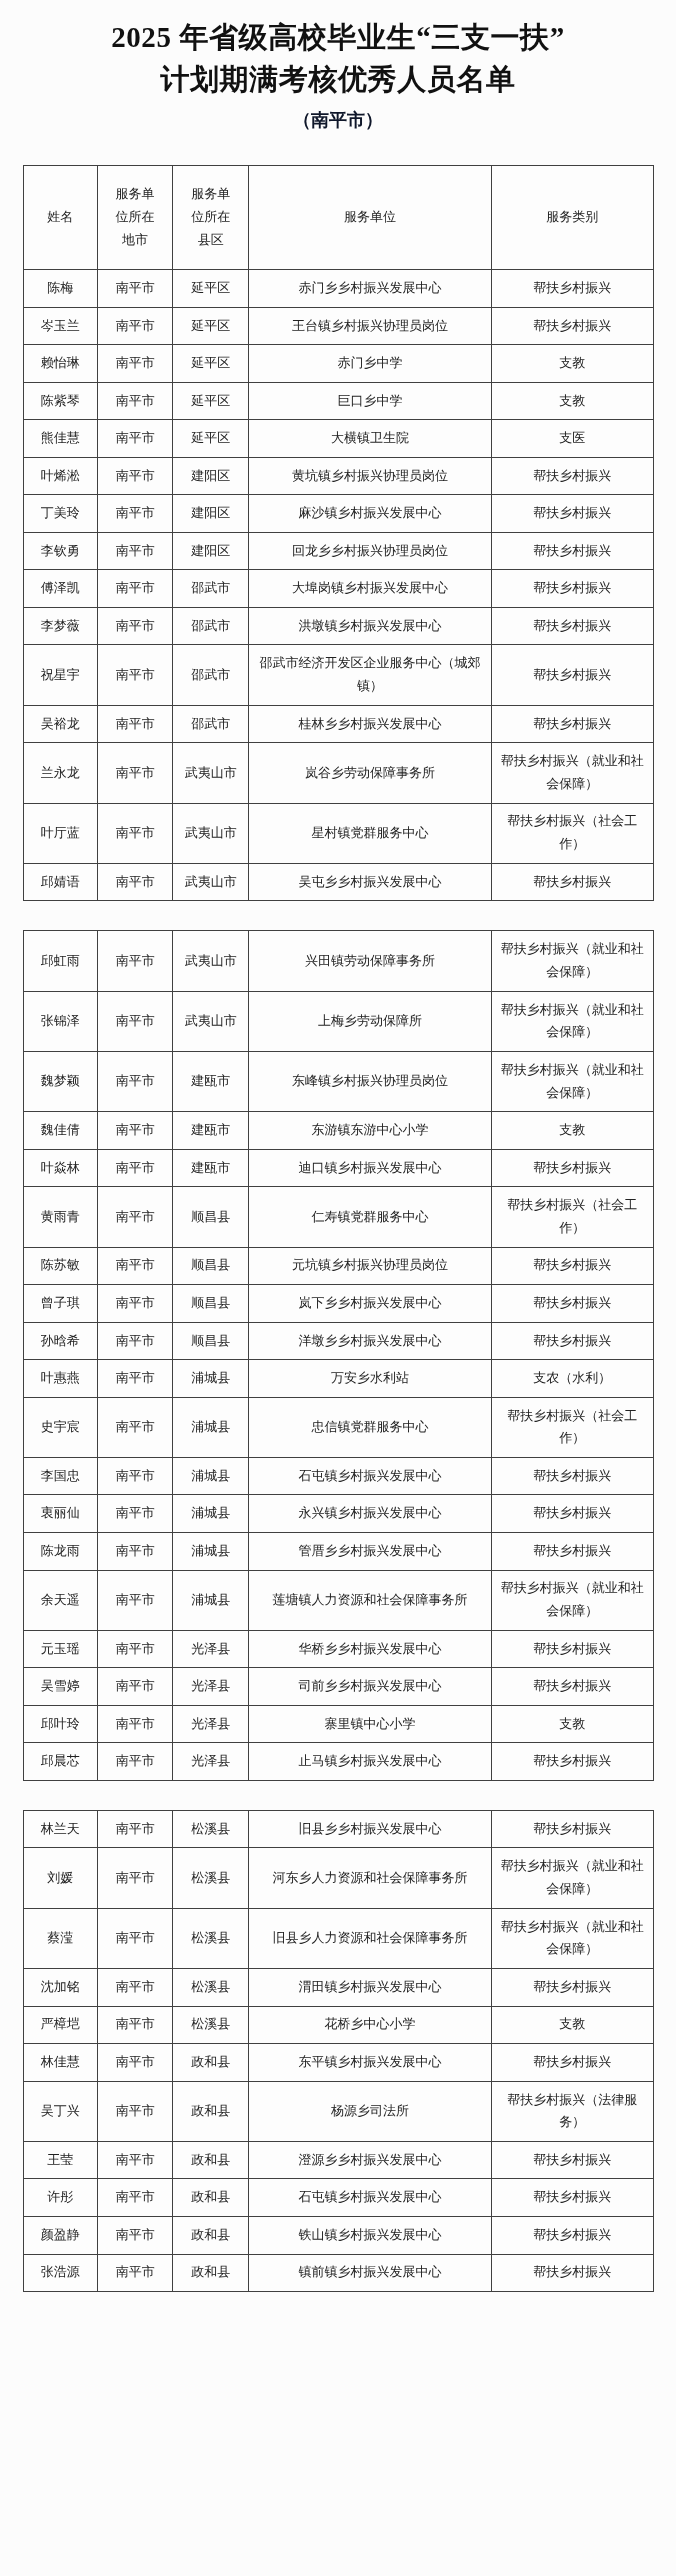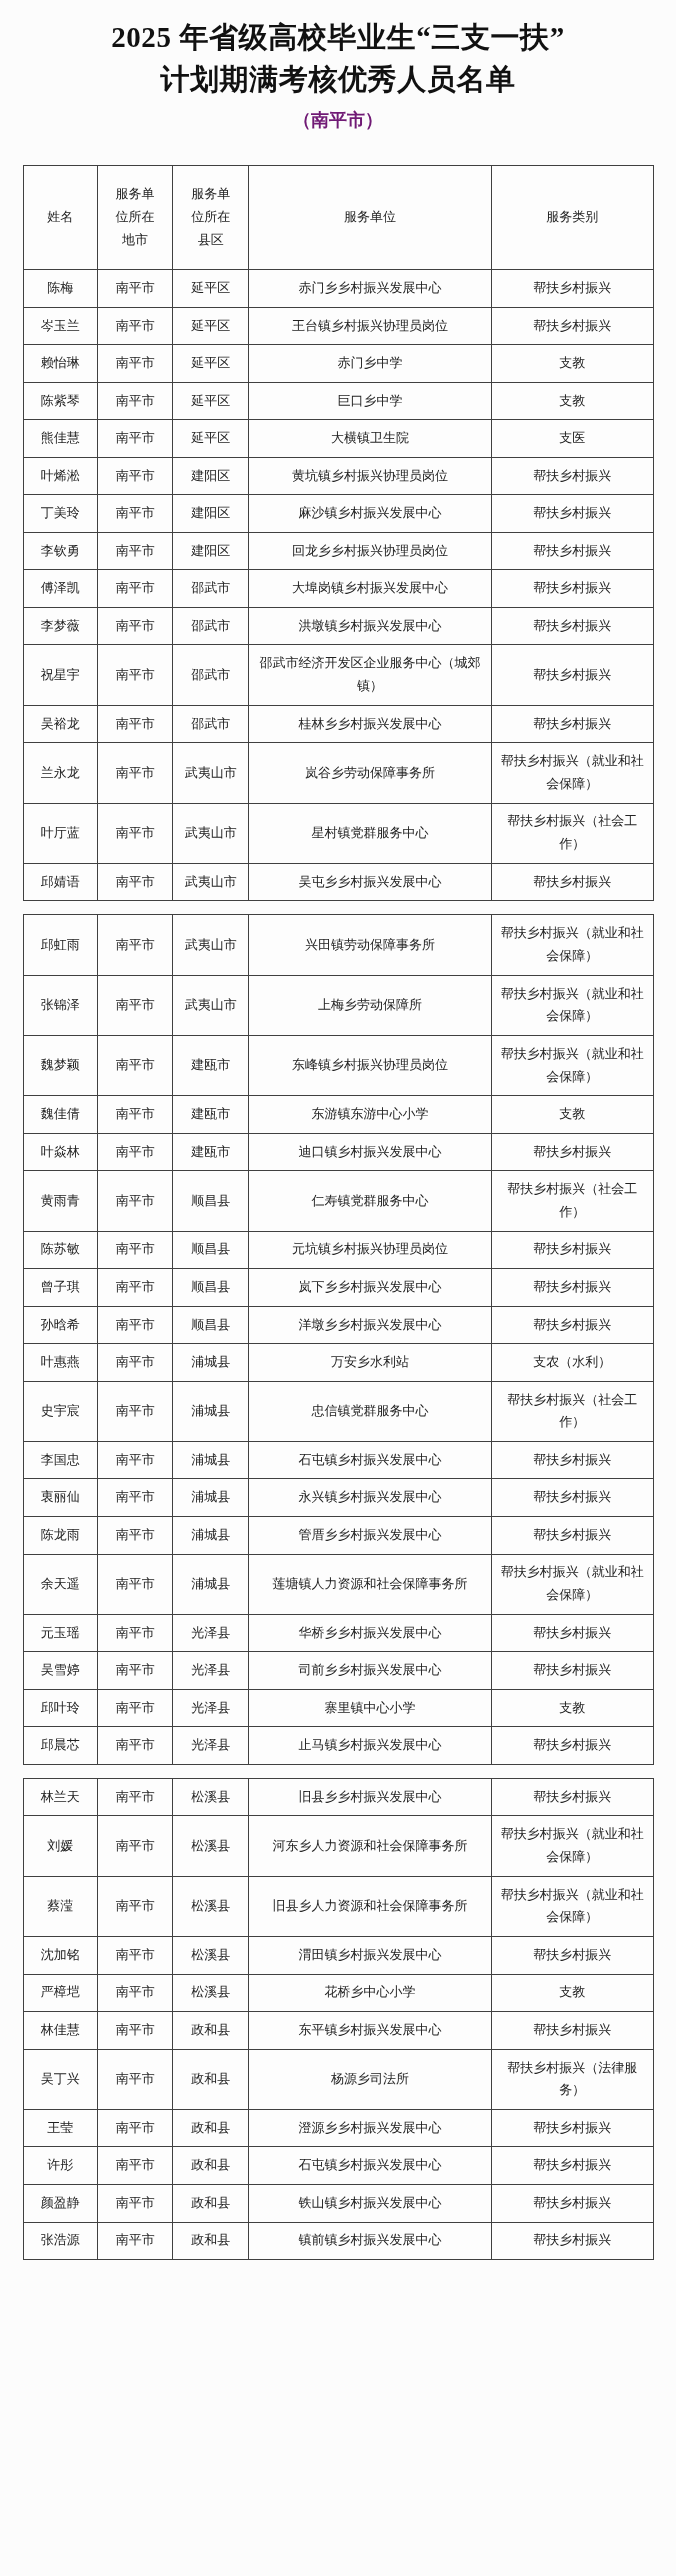--- a/index.html
+++ b/index.html
@@ -9,28 +9,28 @@
     padding:16.3px 22.5px 0 22.5px;
     font-family:"Liberation Serif","DejaVu Serif",serif;
     color:#1f1f1f;
   }
   .title-block{text-align:center;}
   .title-line{
     font-size:29px;font-weight:700;line-height:1.45;
     letter-spacing:0.6px;color:#111;
   }
   .subtitle{
-    font-size:18px;font-weight:700;margin-top:7.5px;color:#701a75;
+    font-size:18px;font-weight:700;margin-top:7.5px;color:#0f172a;
   }
   table.tbl{
     width:100%;border-collapse:collapse;table-layout:fixed;
     background:#fdfdfd;
   }
   .tbl-first{margin-top:33px;}
-  .tbl-follow{margin-top:13px;}
+  .tbl-follow{margin-top:29px;}
   .tbl th,.tbl td{
     border:1.3px solid #404040;
     text-align:center;vertical-align:middle;
     font-size:13px;line-height:1.75;
     padding:6.9px 6.3px;color:#222;
     word-break:break-all;
   }
   .tbl th{font-weight:400;padding:17.5px 5px;}
   .hdr-narrow span{display:inline-block;max-width:3.3em;}
   col.c-name{width:11.8%;}

